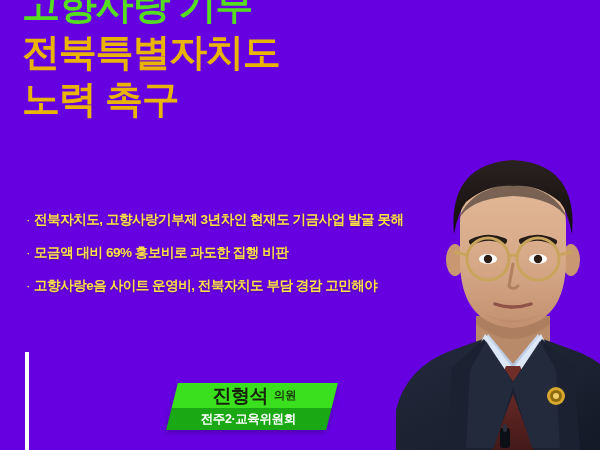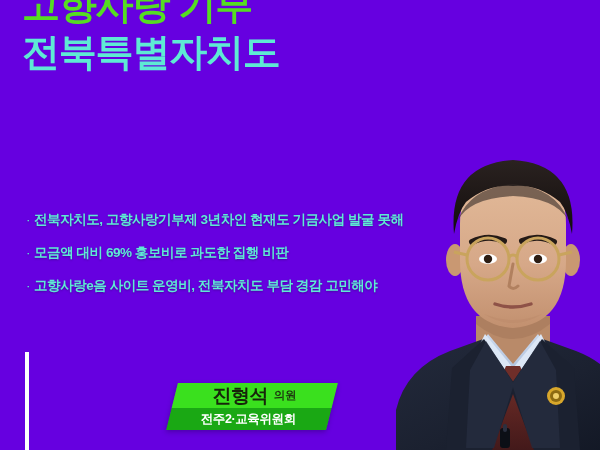--- a/index.html
+++ b/index.html
@@ -46,32 +46,32 @@
   }
   .hl-line {
     display: block;
     font-size: 38px;
     line-height: 47px;
     font-weight: 700;
     letter-spacing: -1.2px;
     white-space: nowrap;
   }
   .hl-green { color: #55dd22; }
-  .hl-white { color: #5eead4; }
+  .hl-white { color: #eab308; }
 
   
   #bullets {
     position: absolute;
     left: 26px;
     top: 212px;
     z-index: 4;
   }
   .bullet {
     display: block;
-    color: #5eead4;
+    color: #fde047;
     font-size: 13.5px;
     line-height: 16px;
     font-weight: 600;
     letter-spacing: -0.45px;
     margin-bottom: 17px;
     white-space: nowrap;
     text-shadow: 0 1px 2px rgba(40,0,90,0.45);
   }
   .bullet .dot {
     display: inline-block;
@@ -231,20 +231,21 @@
 
       <path d="M107 176 Q125 182 143 176" stroke="#8e5247" stroke-width="3.4" fill="none" stroke-linecap="round"></path>
 
       <path d="M96 186 Q125 198 154 186 Q125 204 96 186 Z" fill="#bb8a69" opacity="0.5"></path>
     </svg>
   </div>
 
   <div id="headline">
     <span class="hl-line hl-green">고향사랑 기부</span>
     <span class="hl-line hl-white">전북특별자치도</span>
+    <span class="hl-line hl-white">노력 촉구</span>
   </div>
 
   <div id="bullets">
     <span class="bullet">
       <span class="dot">·</span><span>전북자치도, 고향사랑기부제 3년차인 현재도 기금사업 발굴 못해</span>
     </span>
     <span class="bullet">
       <span class="dot">·</span><span>모금액 대비 69% 홍보비로 과도한 집행 비판</span>
     </span>
     <span class="bullet">

